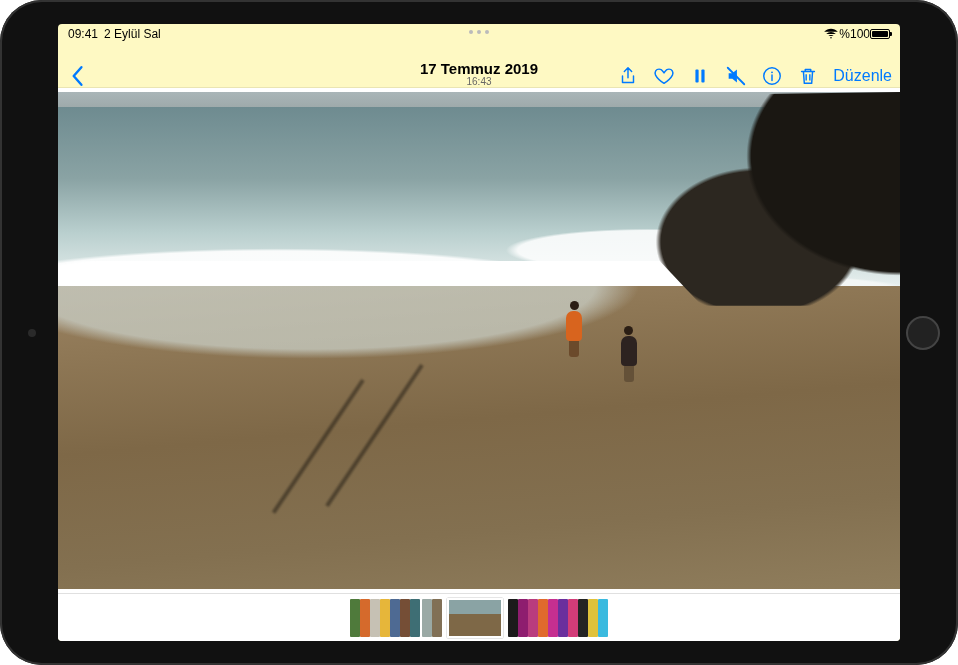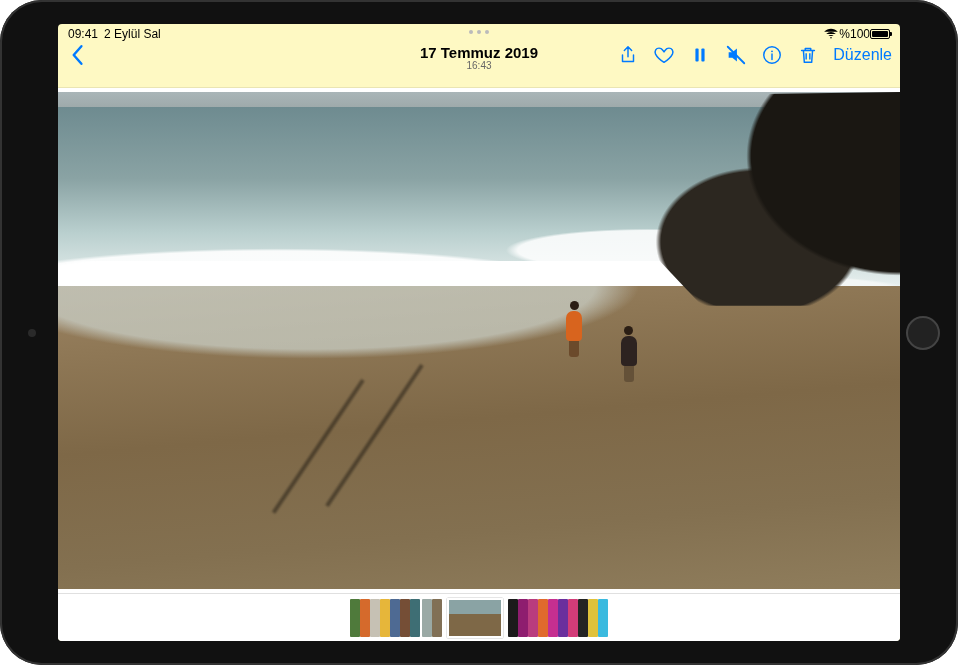--- a/index.html
+++ b/index.html
@@ -69,21 +69,21 @@
   .battery-body::after {
     content: ""; position: absolute; right: -3px; top: 2px; width: 2px; height: 4px;
     background: #000; border-radius: 0 1px 1px 0;
   }
   .battery-fill { position: absolute; left: 1px; top: 1px; bottom: 1px; right: 1px; background: #000; border-radius: 1px; }
 
   
   .nav-bar {
     height: 44px;
     display: flex;
-    align-items: flex-start;
+    align-items: flex-end;
     padding: 0 8px;
     border-bottom: 0.5px solid rgba(0,0,0,0.08);
     position: relative;
   }
   .nav-left { width: 60px; display: flex; }
   .nav-title { position: absolute; left: 50%; transform: translateX(-50%); text-align: center; }
   .nav-title .date { font-size: 15px; font-weight: 600; color: #000; }
   .nav-title .time { font-size: 10px; color: #666; margin-top: -1px; }
   .nav-right { margin-left: auto; display: flex; align-items: center; gap: 14px; }
   .nav-icon { width: 22px; height: 22px; display: flex; align-items: center; justify-content: center; color: #007aff; cursor: pointer; }

